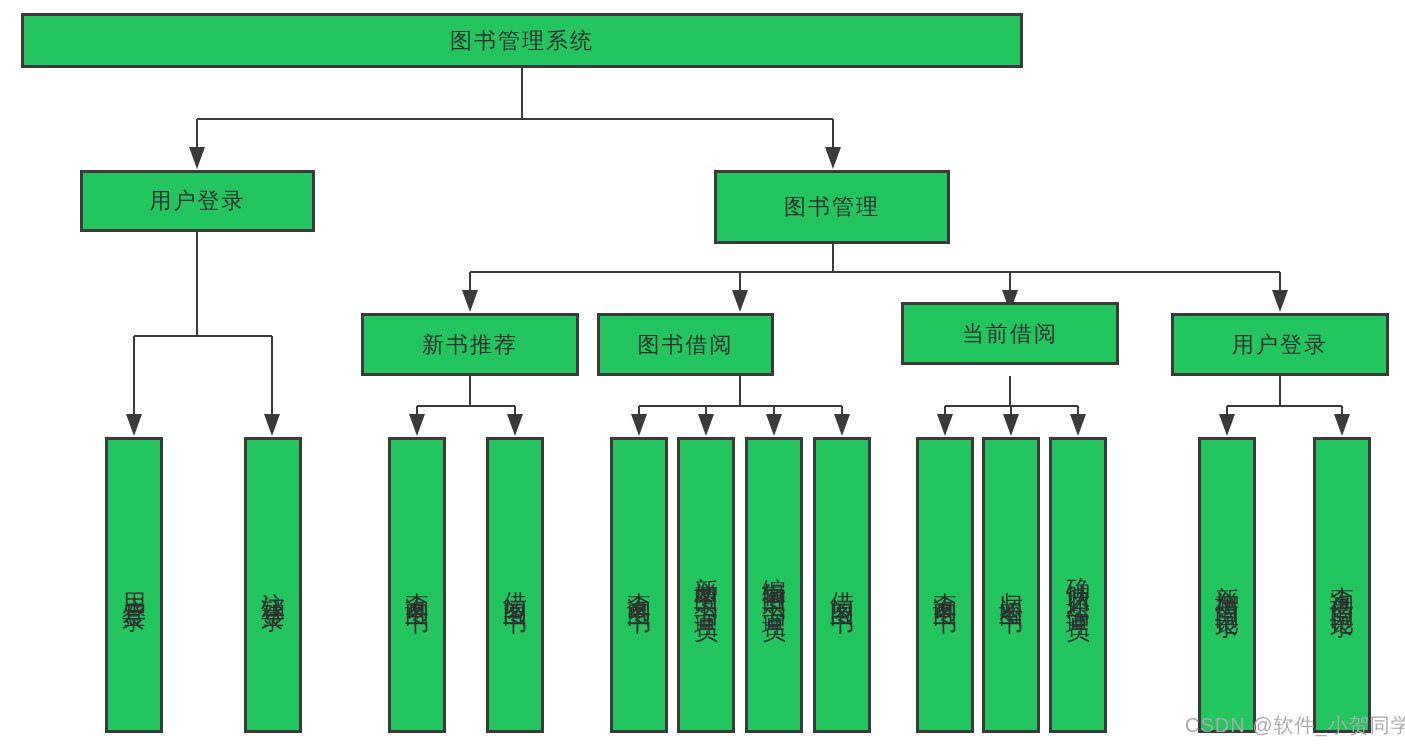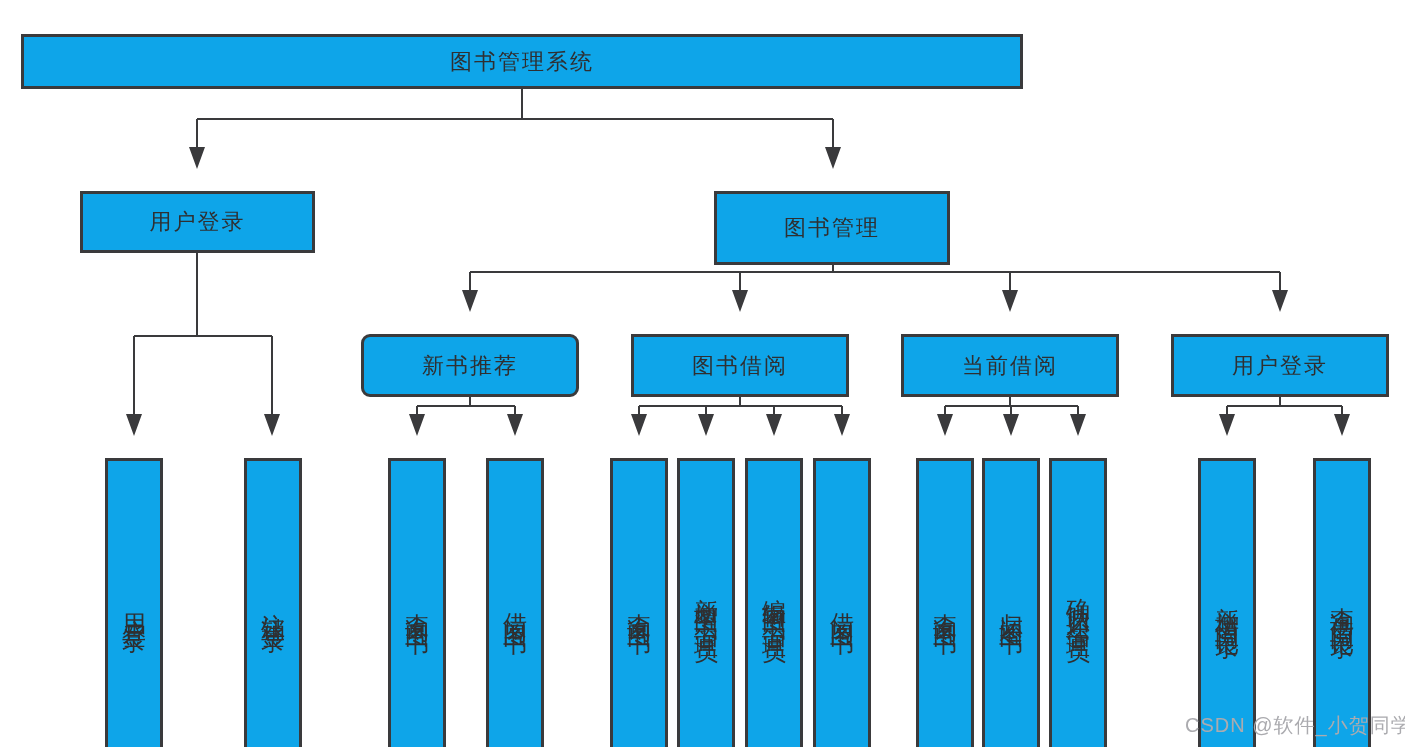--- a/index.html
+++ b/index.html
@@ -13,30 +13,29 @@
   }
   .connectors {
     position: absolute;
     left: 0; top: 0;
     width: 1405px; height: 747px;
   }
   .node {
     position: absolute;
     box-sizing: border-box;
     border: 3px solid #3a3a3c;
-    background: #0ea5e9;
+    background: #22c55e;
     display: flex;
     align-items: center;
     justify-content: center;
     color: #2f2f31;
     font-size: 22px;
     letter-spacing: 2px;
     text-align: center;
     white-space: nowrap;
-    margin-top: 21px;
   }
   .vnode {
     writing-mode: vertical-rl;
     font-size: 24px;
     letter-spacing: 6px;
     white-space: normal;
     padding: 6px 0;
   }
   .watermark {
     position: absolute;
@@ -109,23 +108,23 @@
       M1070 414 L1086 414 L1078 436 Z
       M1219 414 L1235 414 L1227 436 Z
       M1334 414 L1350 414 L1342 436 Z"></path>
   </svg>
 
   <div class="node" style="left:21px; top:13px; width:1002px; height:55px;">图书管理系统</div>
 
   <div class="node" style="left:80px; top:170px; width:235px; height:62px;">用户登录</div>
   <div class="node" style="left:714px; top:170px; width:236px; height:74px;">图书管理</div>
 
-  <div class="node" style="left:361px; top:313px; width:218px; height:63px;border-radius:9px;">新书推荐</div>
-  <div class="node" style="left:631px; top:313px; width:218px; height:63px;text-align:center;">图书借阅</div>
-  <div class="node" style="left:901px; top:313px; width:218px; height:63px;">当前借阅</div>
+  <div class="node" style="left:361px; top:313px; width:218px; height:63px;">新书推荐</div>
+  <div class="node" style="left:597px; top:313px; width:177px; height:63px;text-align:center;">图书借阅</div>
+  <div class="node" style="left:901px; top:302px; width:218px; height:63px;">当前借阅</div>
   <div class="node" style="left:1171px; top:313px; width:218px; height:63px;">用户登录</div>
 
   <div class="node vnode" style="left:105px; top:437px; width:58px; height:296px;">用户登录</div>
   <div class="node vnode" style="left:244px; top:437px; width:58px; height:296px;">注销登录</div>
 
   <div class="node vnode" style="left:388px; top:437px; width:58px; height:296px;">查询图书</div>
   <div class="node vnode" style="left:486px; top:437px; width:58px; height:296px;">借阅图书</div>
 
   <div class="node vnode" style="left:610px; top:437px; width:58px; height:296px;">查询图书</div>
   <div class="node vnode" style="left:677px; top:437px; width:58px; height:296px;">新增图书（管理员）</div>

